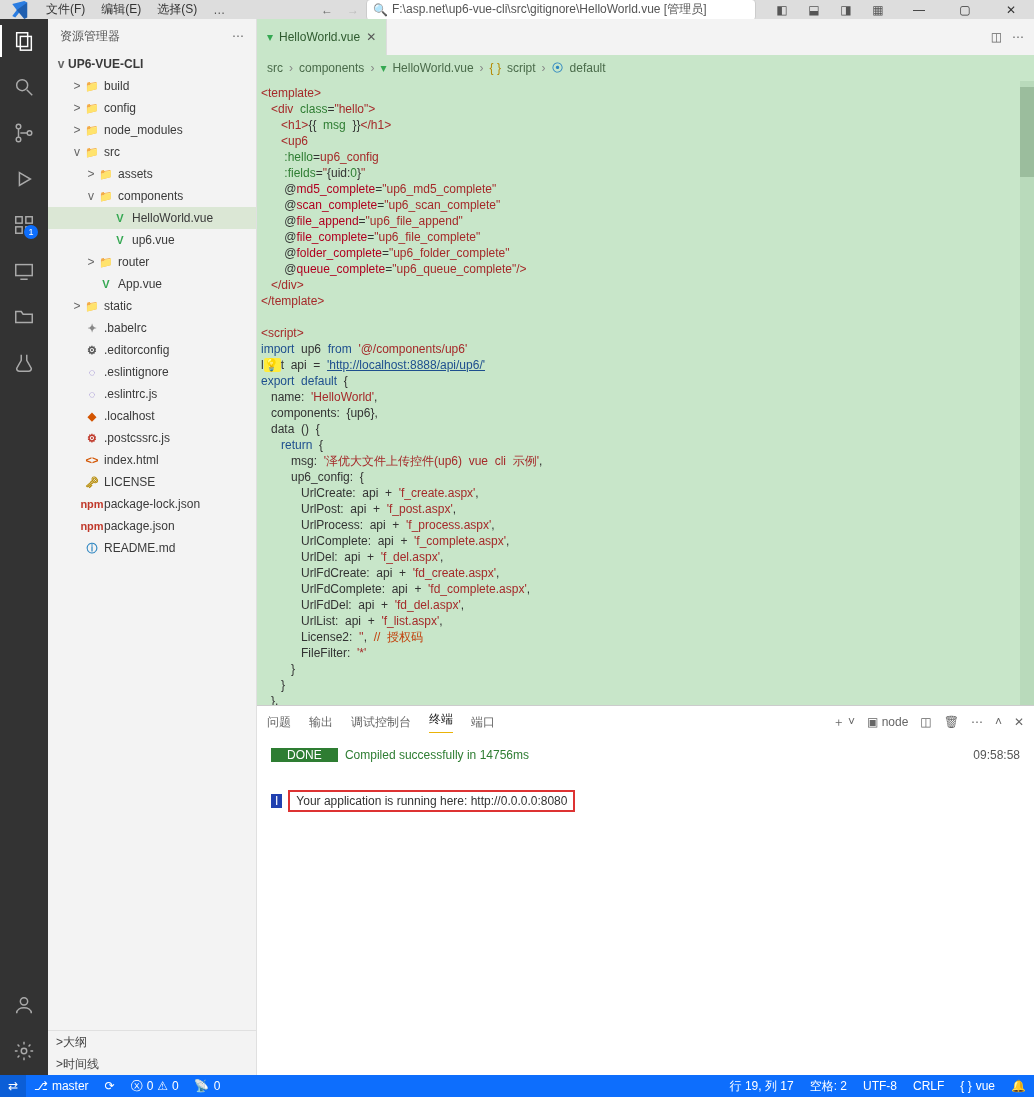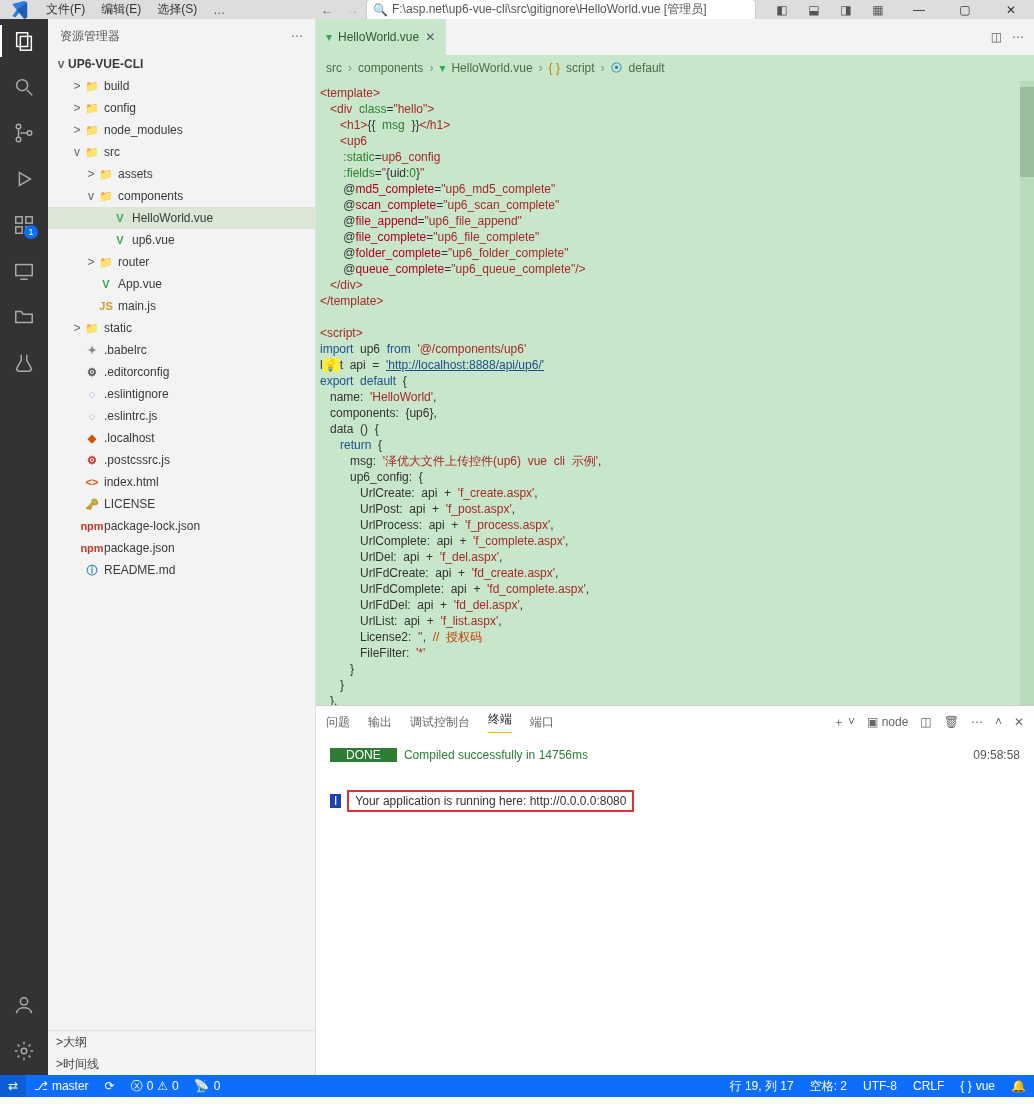--- a/index.html
+++ b/index.html
@@ -15,21 +15,21 @@
 .titlebar .right-icons { display:flex; gap:8px; margin-left:14px; margin-right:6px; }
 .titlebar .right-icons .ico { width:24px; text-align:center; color:#555; }
 .win-btn { width:46px; text-align:center; color:#333; }
 .body { display:flex; height:calc(100% - 34px - 22px); }
 .activity { width:48px; background:#333; display:flex; flex-direction:column; align-items:center; padding-top:10px; gap:22px; position:relative; }
 .activity .act { width:24px; height:24px; display:flex; align-items:center; justify-content:center; color:#aaa; position:relative; }
 .activity .act.active { color:#fff; }
 .activity .act.active::before { content:""; position:absolute; left:-12px; top:-4px; width:2px; height:32px; background:#fff; }
 .activity .badge { position:absolute; right:-2px; bottom:-2px; background:#0d6efd; color:#fff; border-radius:50%; width:14px; height:14px; font-size:9px; display:flex; align-items:center; justify-content:center; }
 .activity .bottom { margin-top:auto; margin-bottom:12px; display:flex; flex-direction:column; gap:22px; align-items:center;}
-.sidebar { width:268px; background:#f3f3f3; border-right:1px solid #e0e0e0; display:flex; flex-direction:column; }
+.sidebar { width:209px; background:#f3f3f3; border-right:1px solid #e0e0e0; display:flex; flex-direction:column; }
 .sidebar .hdr { height:34px; display:flex; align-items:center; padding:0 12px; color:#555; }
 .sidebar .hdr .dots { margin-left:auto; color:#666; }
 .tree { flex:1; overflow:auto; padding-bottom:6px; }
 .tree .row { display:flex; align-items:center; height:22px; color:#3a3a3a; white-space:nowrap; }
 .tree .row.active { background:#dbe7d5; }
 .tree .chev { width:14px; display:inline-block; text-align:center; color:#666; }
 .tree .ic { width:16px; height:16px; margin-right:4px; display:inline-flex; align-items:center; justify-content:center; font-size:11px; }
 .tree .root { font-weight:600; padding-left:6px; }
 .foot-panel { border-top:1px solid #e0e0e0; }
 .foot-panel .frow { height:22px; display:flex; align-items:center; padding-left:8px; color:#444; }
@@ -221,25 +221,20 @@
           <div class="row" style="padding-left: 36px;">
             <span class="chev">&gt;</span>
             <span class="ic" style="color:#c09040;font-weight:bold;">📁</span>
             <span>router</span>
           </div>
           <div class="row" style="padding-left: 36px;">
             <span class="chev"></span>
             <span class="ic" style="color:#35a852;font-weight:bold;">V</span>
             <span>App.vue</span>
           </div>
-          <div class="row" style="padding-left: 36px;">
-            <span class="chev"></span>
-            <span class="ic" style="color:#c9a227;font-weight:bold;">JS</span>
-            <span>main.js</span>
-          </div>
           <div class="row" style="padding-left: 22px;">
             <span class="chev">&gt;</span>
             <span class="ic" style="color:#c09040;font-weight:bold;">📁</span>
             <span>static</span>
           </div>
           <div class="row" style="padding-left: 22px;">
             <span class="chev"></span>
             <span class="ic" style="color:#888;font-weight:bold;">✦</span>
             <span>.babelrc</span>
           </div>
@@ -331,21 +326,21 @@
         <span>script</span>
         <span class="sep">›</span>
       <span style="color:#2e86c1">⦿</span>
         <span>default</span>
     </div>
     <div class="editor">
       <div class="code"><span class="tag">&lt;template&gt;</span>
    <span class="tag">&lt;div</span>  <span class="attr">class</span>=<span class="str">"hello"</span><span class="tag">&gt;</span>
       <span class="tag">&lt;h1&gt;</span><span class="pun">{{</span>  <span class="attr">msg</span>  <span class="pun">}}</span><span class="tag">&lt;/h1&gt;</span>
       <span class="tag">&lt;up6</span>
-       <span class="attr">:static</span>=<span class="str">up6_config</span>
+       <span class="attr">:hello</span>=<span class="str">up6_config</span>
        <span class="attr">:fields</span>=<span class="str">"</span>{uid:<span class="num">0</span>}<span class="str">"</span>
        @<span class="evt">md5_complete</span>=<span class="str">"up6_md5_complete"</span>
        @<span class="evt">scan_complete</span>=<span class="str">"up6_scan_complete"</span>
        @<span class="evt">file_append</span>=<span class="str">"up6_file_append"</span>
        @<span class="evt">file_complete</span>=<span class="str">"up6_file_complete"</span>
        @<span class="evt">folder_complete</span>=<span class="str">"up6_folder_complete"</span>
        @<span class="evt">queue_complete</span>=<span class="str">"up6_queue_complete"</span><span class="tag">/&gt;</span>
    <span class="tag">&lt;/div&gt;</span>
 <span class="tag">&lt;/template&gt;</span>
 

